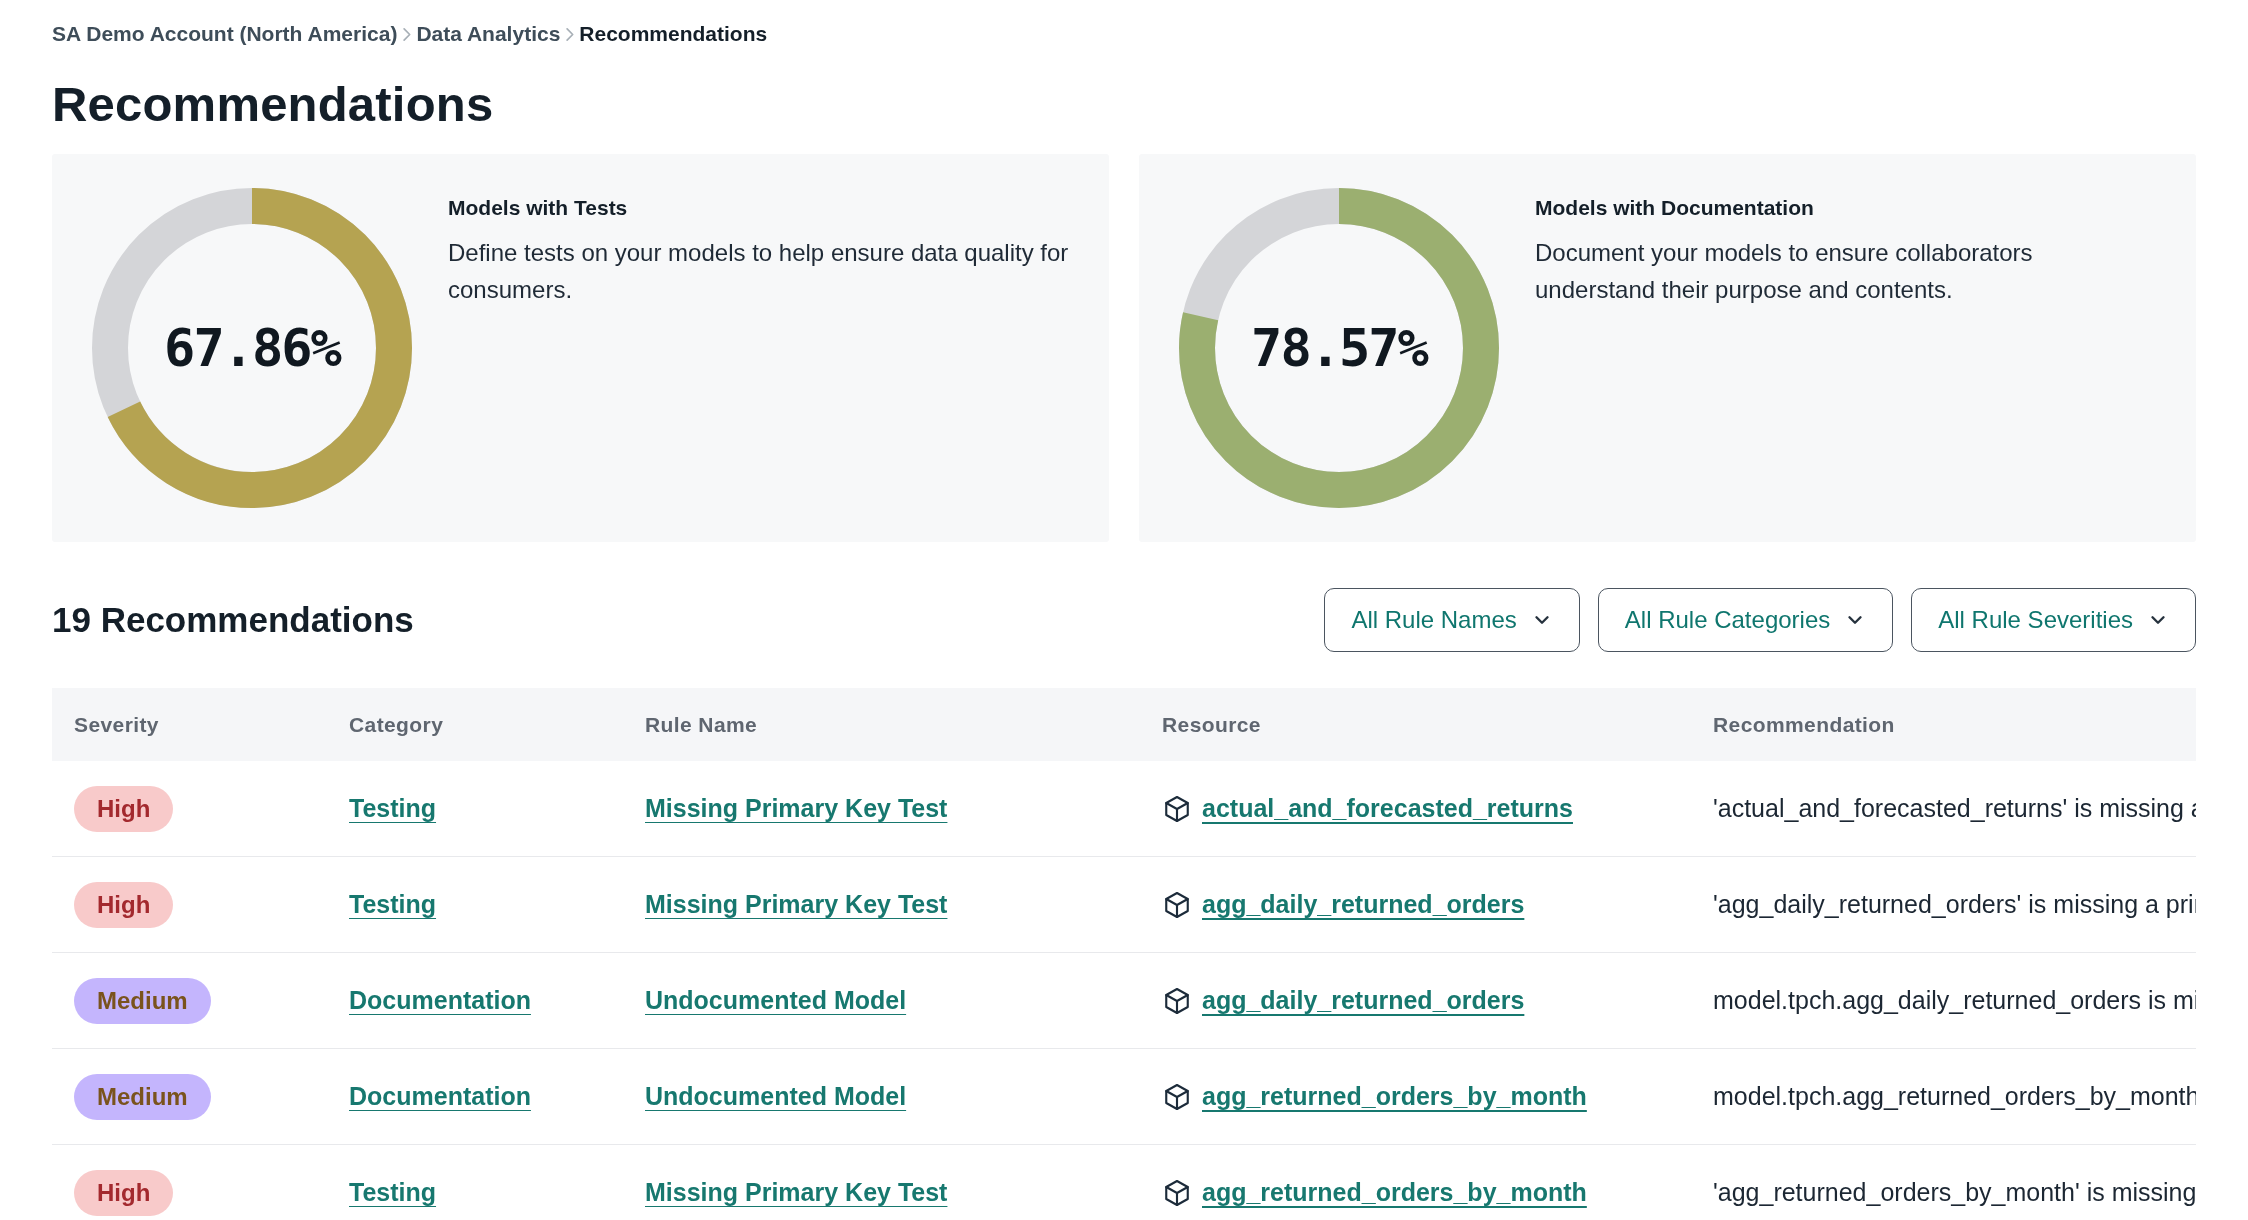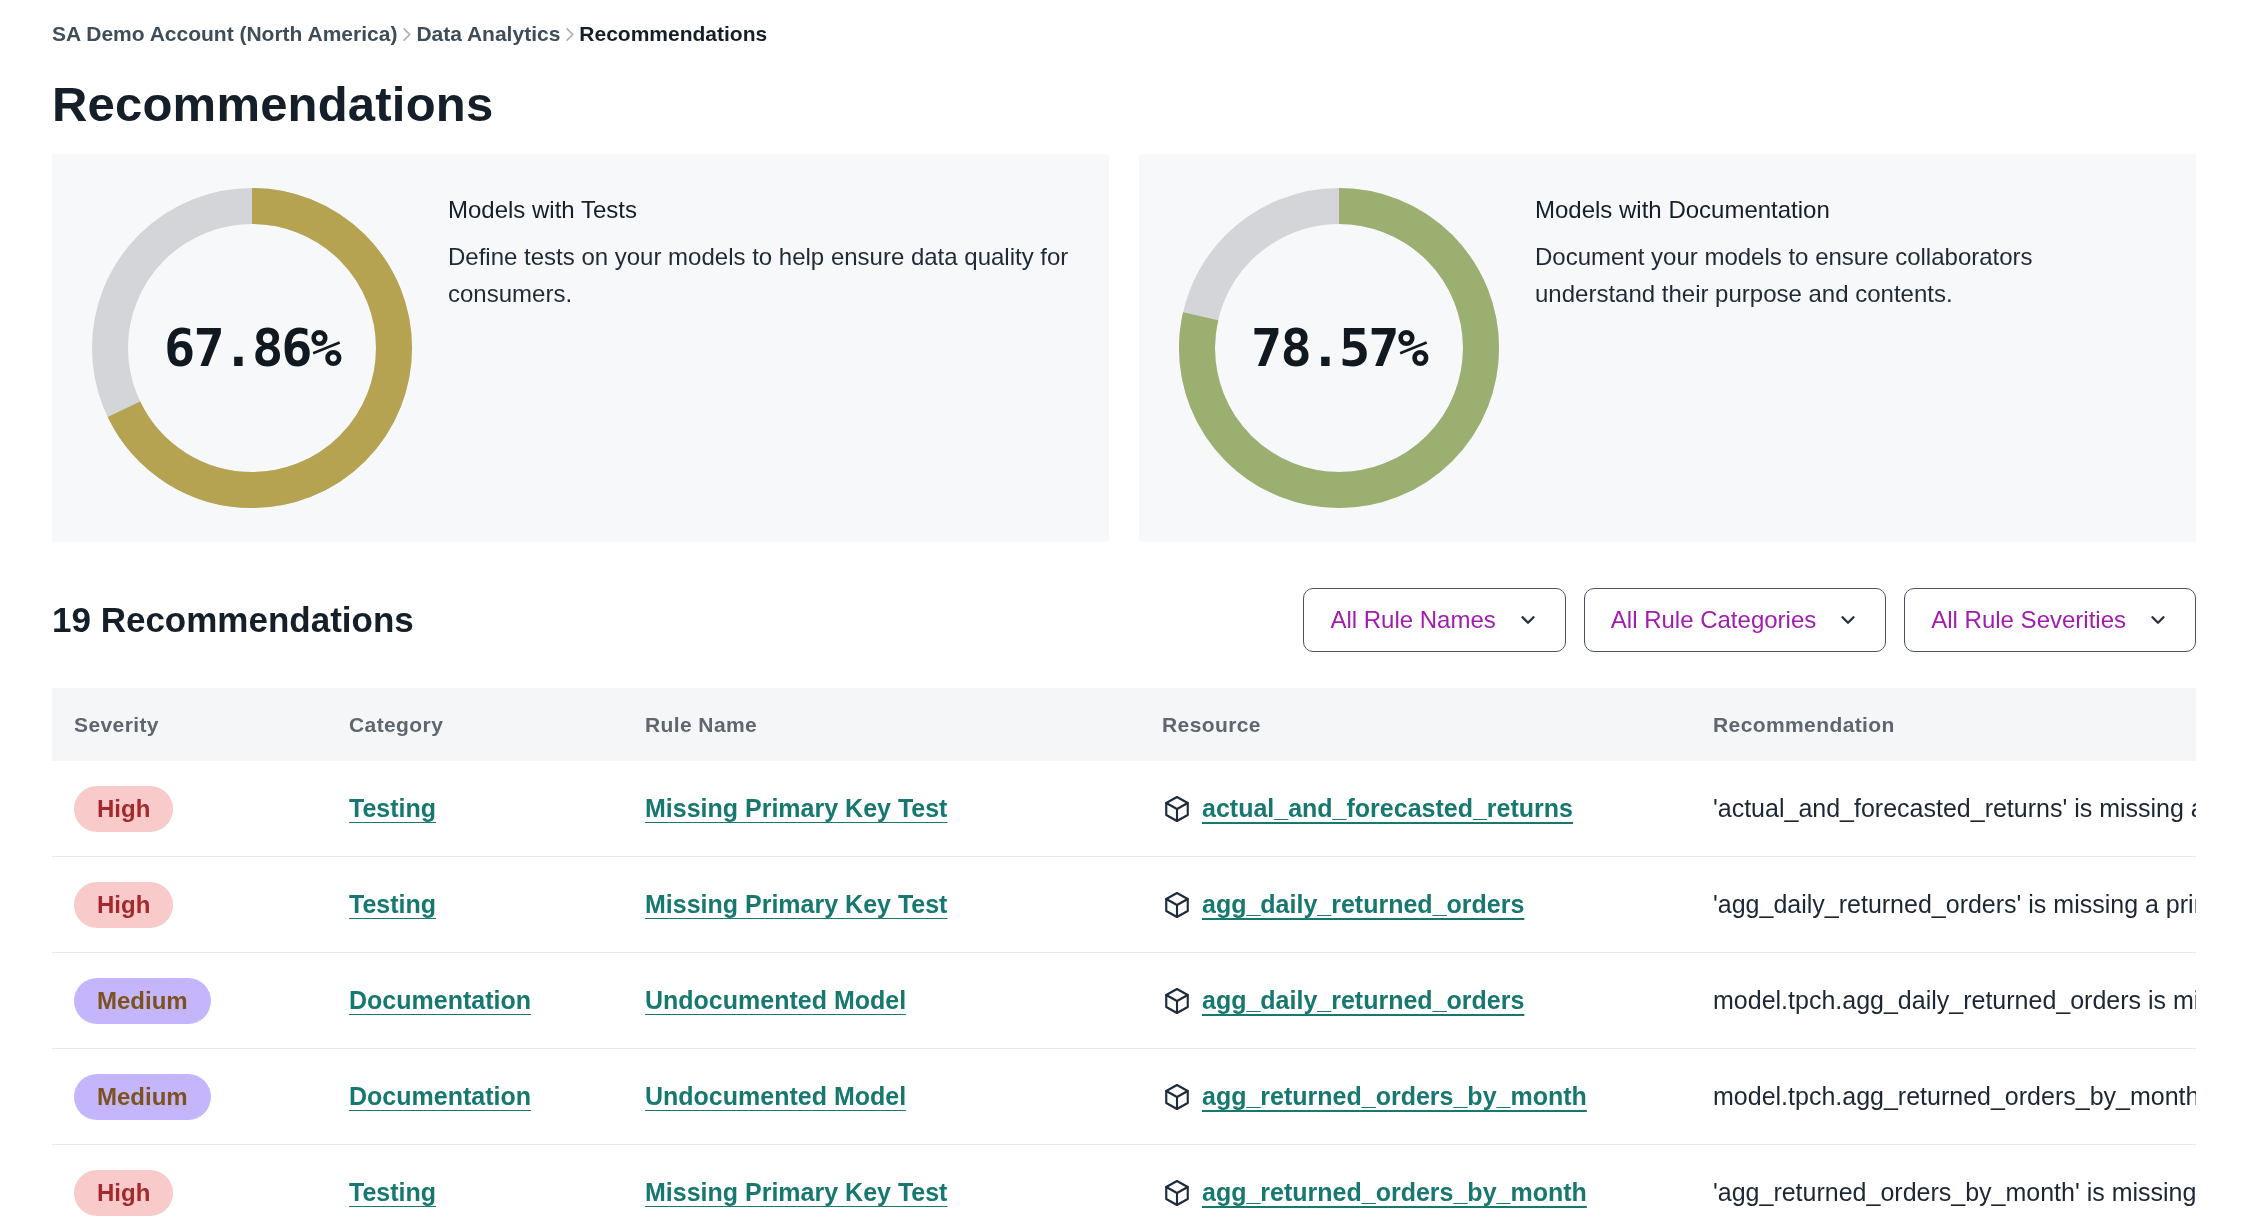--- a/index.html
+++ b/index.html
@@ -28,31 +28,31 @@
     padding: 0 40px 0 40px; box-sizing: border-box;
   }
   .donut-wrap { position: relative; width: 320px; height: 320px; flex: 0 0 320px; }
   .donut-wrap svg { display: block; }
   .donut-label {
     position: absolute; inset: 0; display: flex; align-items: center; justify-content: center;
     font-family: "DejaVu Sans Mono", monospace; font-size: 52px; font-weight: 700; color: #101820;
     letter-spacing: -2px;
   }
   .card-text { align-self: flex-start; padding-top: 42px; max-width: 660px; }
-  .card-title { font-size: 24px; font-weight: 400; color: #141f29; margin: 0; }
+  .card-title { font-size: 21px; font-weight: 700; color: #141f29; margin: 0; }
   .card-desc { font-size: 24px; line-height: 1.55; color: #1f2a36; margin: 14px 0 0 0; }
 
   
   .list-header { display: flex; align-items: center; justify-content: space-between; margin-top: 46px; }
   .count-label { font-size: 35px; font-weight: 700; color: #141f29; margin: 0; }
   .filters { display: flex; gap: 18px; }
   .filter-btn {
-    display: flex; align-items: center; gap: 21px;
+    display: flex; align-items: center; gap: 14px;
     background: #ffffff; border: 1.5px solid #4b5560; border-radius: 10px;
-    padding: 0 26px; height: 64px; font-size: 24px; color: #a21caf;
+    padding: 0 26px; height: 64px; font-size: 24px; color: #0f766e;
     font-family: "Liberation Sans", sans-serif; cursor: pointer;
   }
 
   
   .table { margin-top: 36px; width: 100%; }
   .trow {
     display: grid;
     grid-template-columns: 275px 296px 517px 551px 1fr;
     align-items: center;
   }

